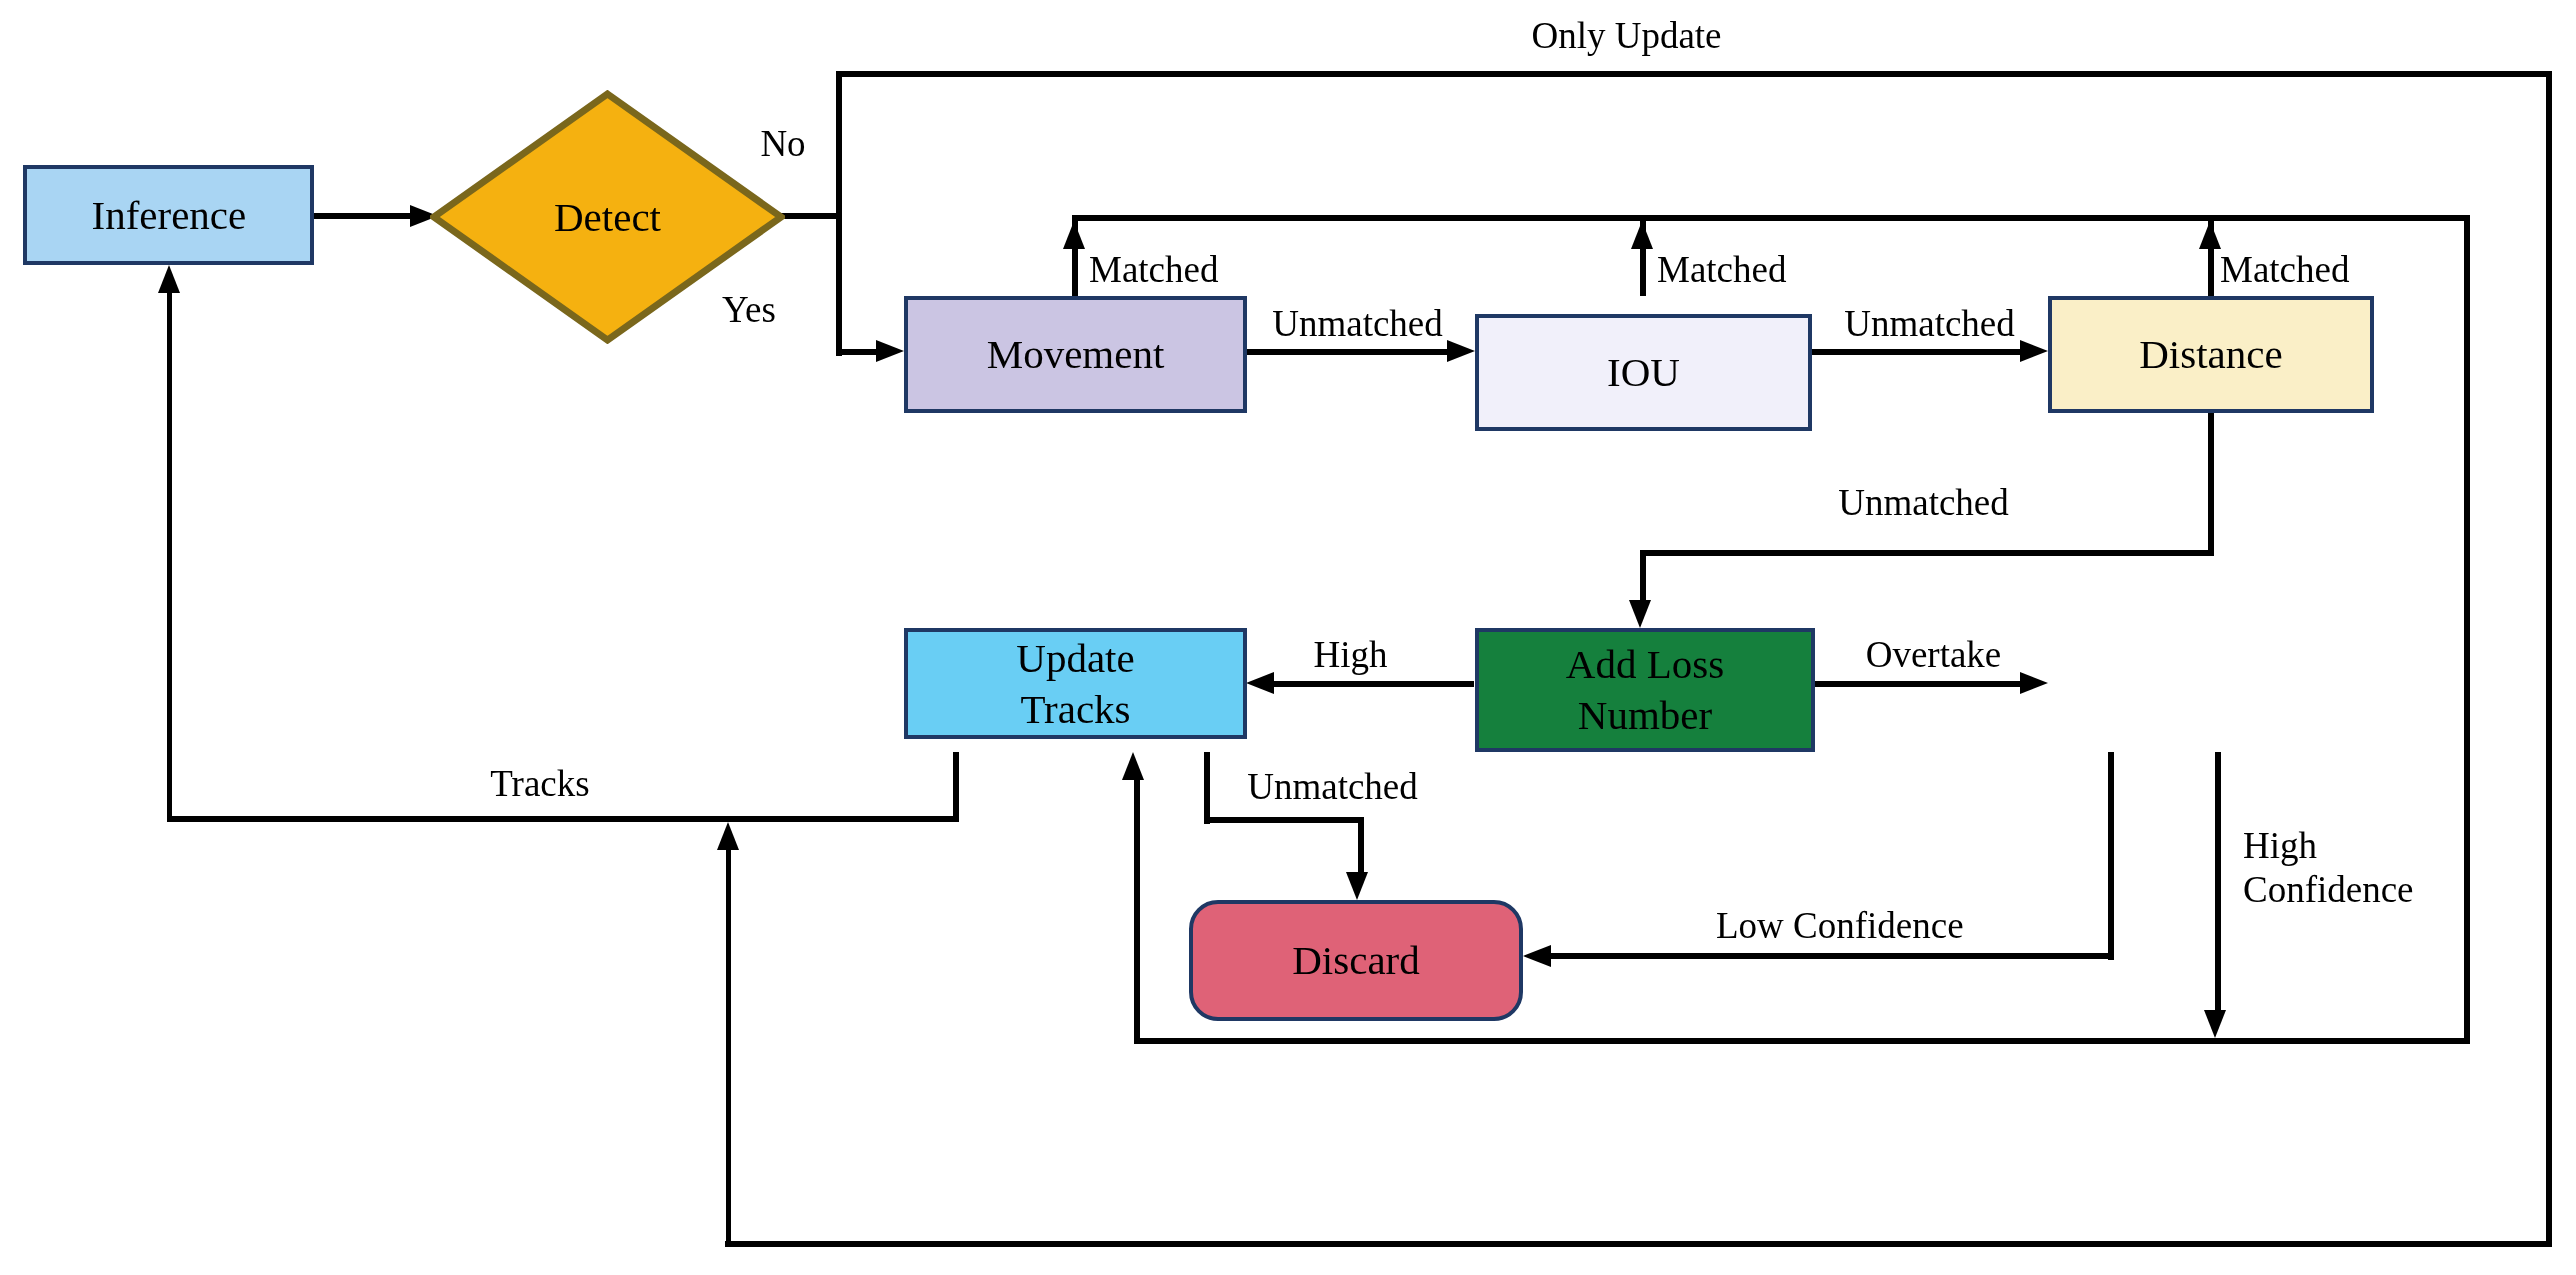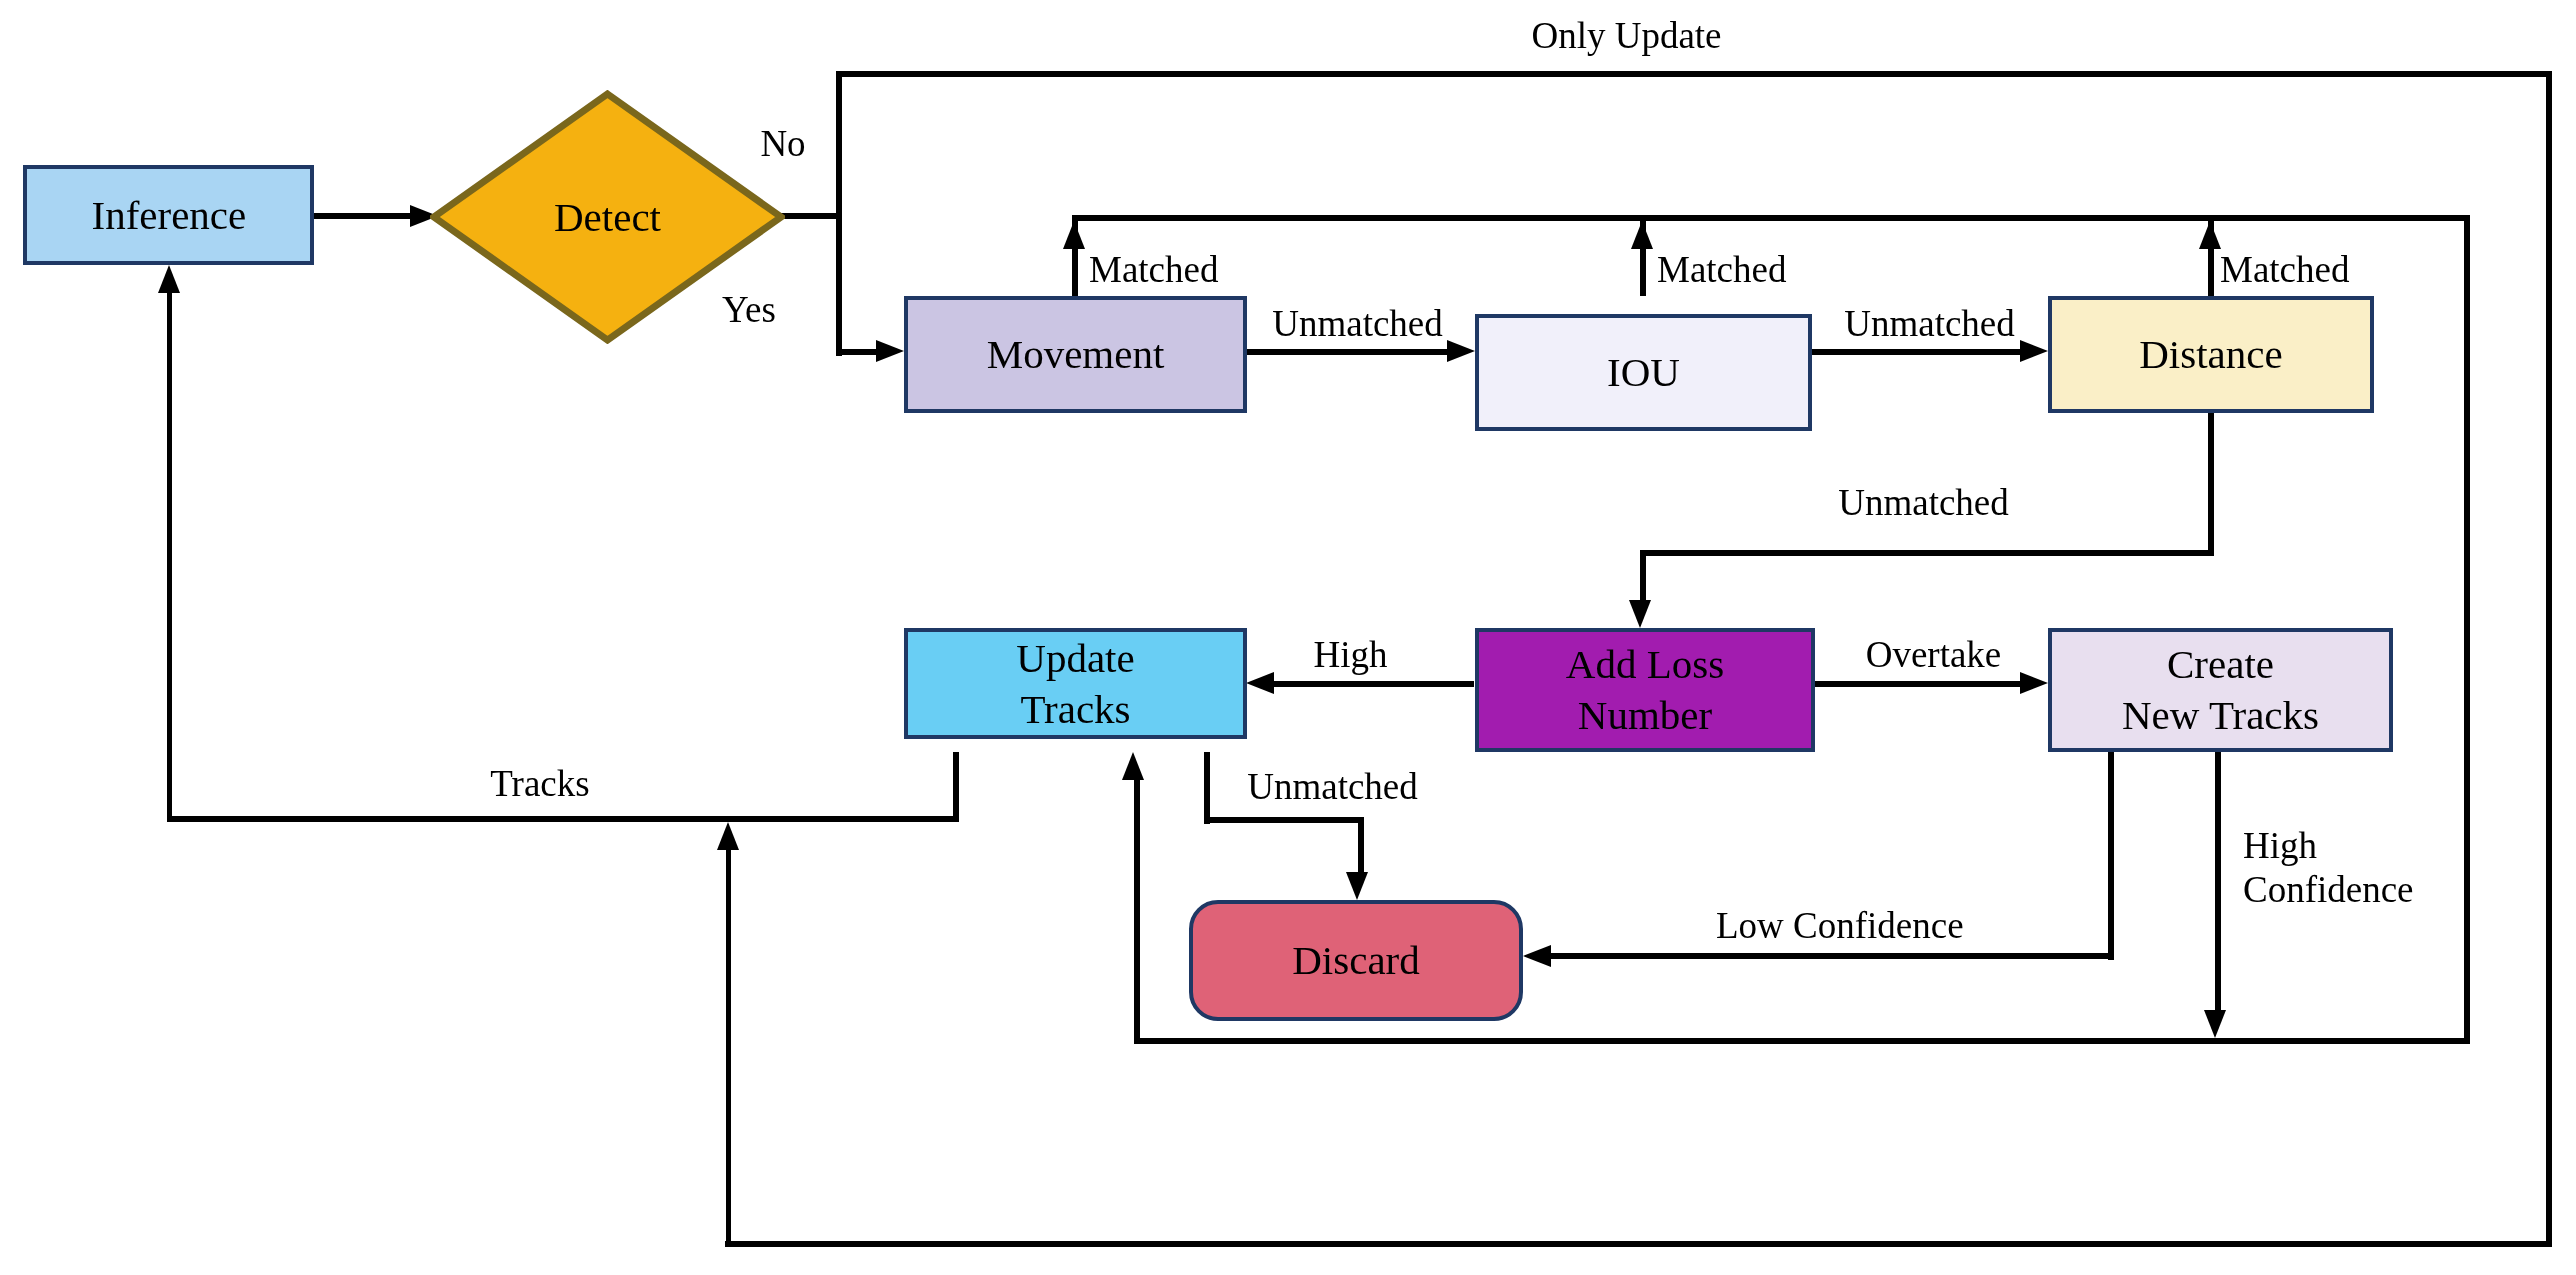--- a/index.html
+++ b/index.html
@@ -94,29 +94,25 @@
 
   <div class="node" style="left: 2048px; top: 296px; width: 326px; height: 117px; background-color: rgb(250, 239, 199); border-color: rgb(31, 56, 100);">
     <span>Distance</span>
   </div>
 
   <div class="node" style="left: 904px; top: 628px; width: 343px; height: 111px; background-color: rgb(105, 206, 244); border-color: rgb(31, 56, 100);">
     <span>Update</span>
     <span>Tracks</span>
   </div>
 
-  <div class="node" style="left: 1475px; top: 628px; width: 340px; height: 124px; background-color: #a21caf; border-color: rgb(31, 56, 100);">
+  <div class="node" style="left: 1475px; top: 628px; width: 340px; height: 124px; background-color: #15803d; border-color: rgb(31, 56, 100);">
     <span>Add Loss</span>
     <span>Number</span>
   </div>
 
-  <div class="node" style="left: 2048px; top: 628px; width: 345px; height: 124px; background-color: rgb(232, 223, 239); border-color: rgb(31, 56, 100);">
-    <span>Create</span>
-    <span>New Tracks</span>
-  </div>
 
   <div class="node" style="left: 1189px; top: 900px; width: 334px; height: 121px; background-color: rgb(223, 98, 119); border-color: rgb(31, 56, 100); border-radius: 29px;">
     <span>Discard</span>
   </div>
 
   <div class="elabel center" style="left:1449px;top:14px;width:355px">Only Update</div>
   <div class="elabel center" style="left:748px;top:122px;width:70px">No</div>
   <div class="elabel center" style="left:710px;top:288px;width:78px">Yes</div>
   <div class="elabel" style="left:1089px;top:248px">Matched</div>
   <div class="elabel" style="left:1657px;top:248px">Matched</div>

